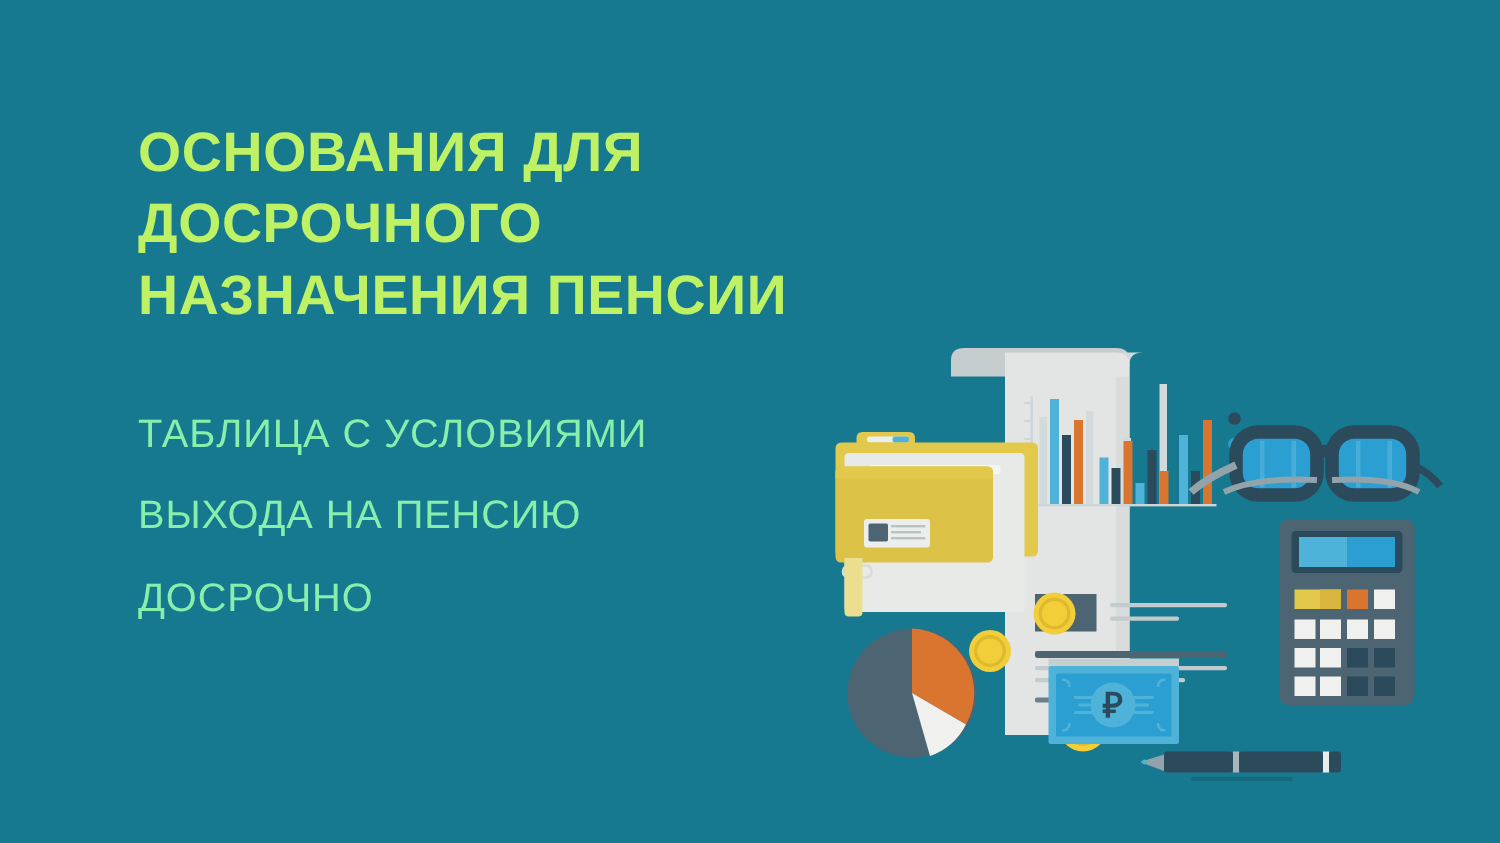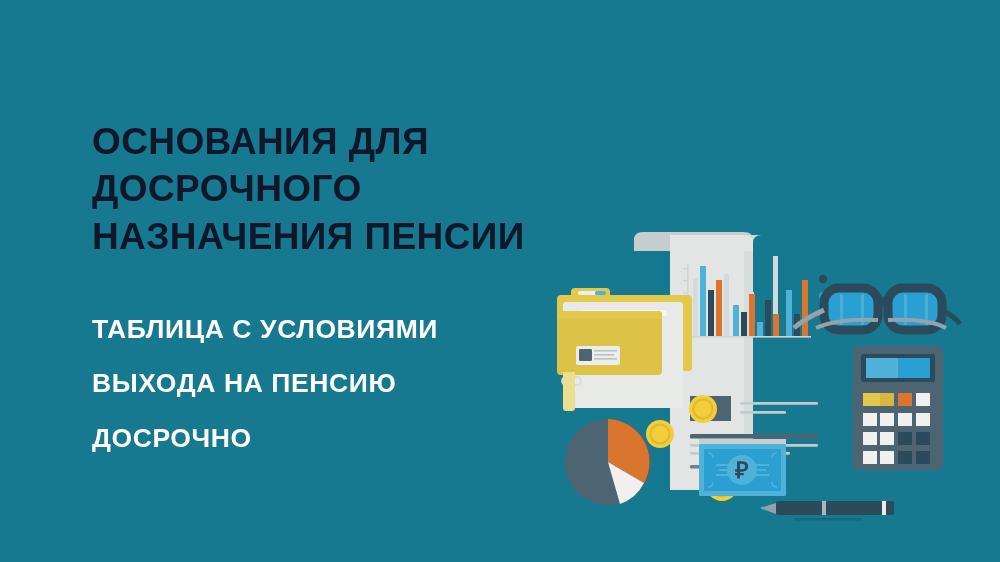--- a/index.html
+++ b/index.html
@@ -62,23 +62,23 @@
     height: 312px;
   }
   #illustration svg { display: block; }
 </style>
 </head>
 <body>
 
 <div id="slide" style="background: rgb(23, 121, 143);">
 
   <div id="text-block">
-    <h1 id="slide-title" style="color: #0f172a; margin-top: 40px;">ОСНОВАНИЯ ДЛЯ ДОСРОЧНОГО
+    <h1 id="slide-title" style="color: #bef264;">ОСНОВАНИЯ ДЛЯ ДОСРОЧНОГО
 НАЗНАЧЕНИЯ ПЕНСИИ</h1>
-    <h2 id="slide-subtitle" style="color: #ffffff; font-weight: bold;">ТАБЛИЦА С УСЛОВИЯМИ
+    <h2 id="slide-subtitle" style="color: #86efac;">ТАБЛИЦА С УСЛОВИЯМИ
 ВЫХОДА НА ПЕНСИЮ
 ДОСРОЧНО</h2>
   </div>
 
   <div id="illustration">
     <svg width="452" height="312" viewBox="0 0 452 312" xmlns="http://www.w3.org/2000/svg">
 
       <g>
 
         <path d="M86 18 q0 -8 9 -8 H196 q9 0 9 8 v11 H86 Z" fill="#c5cdcf"></path>

